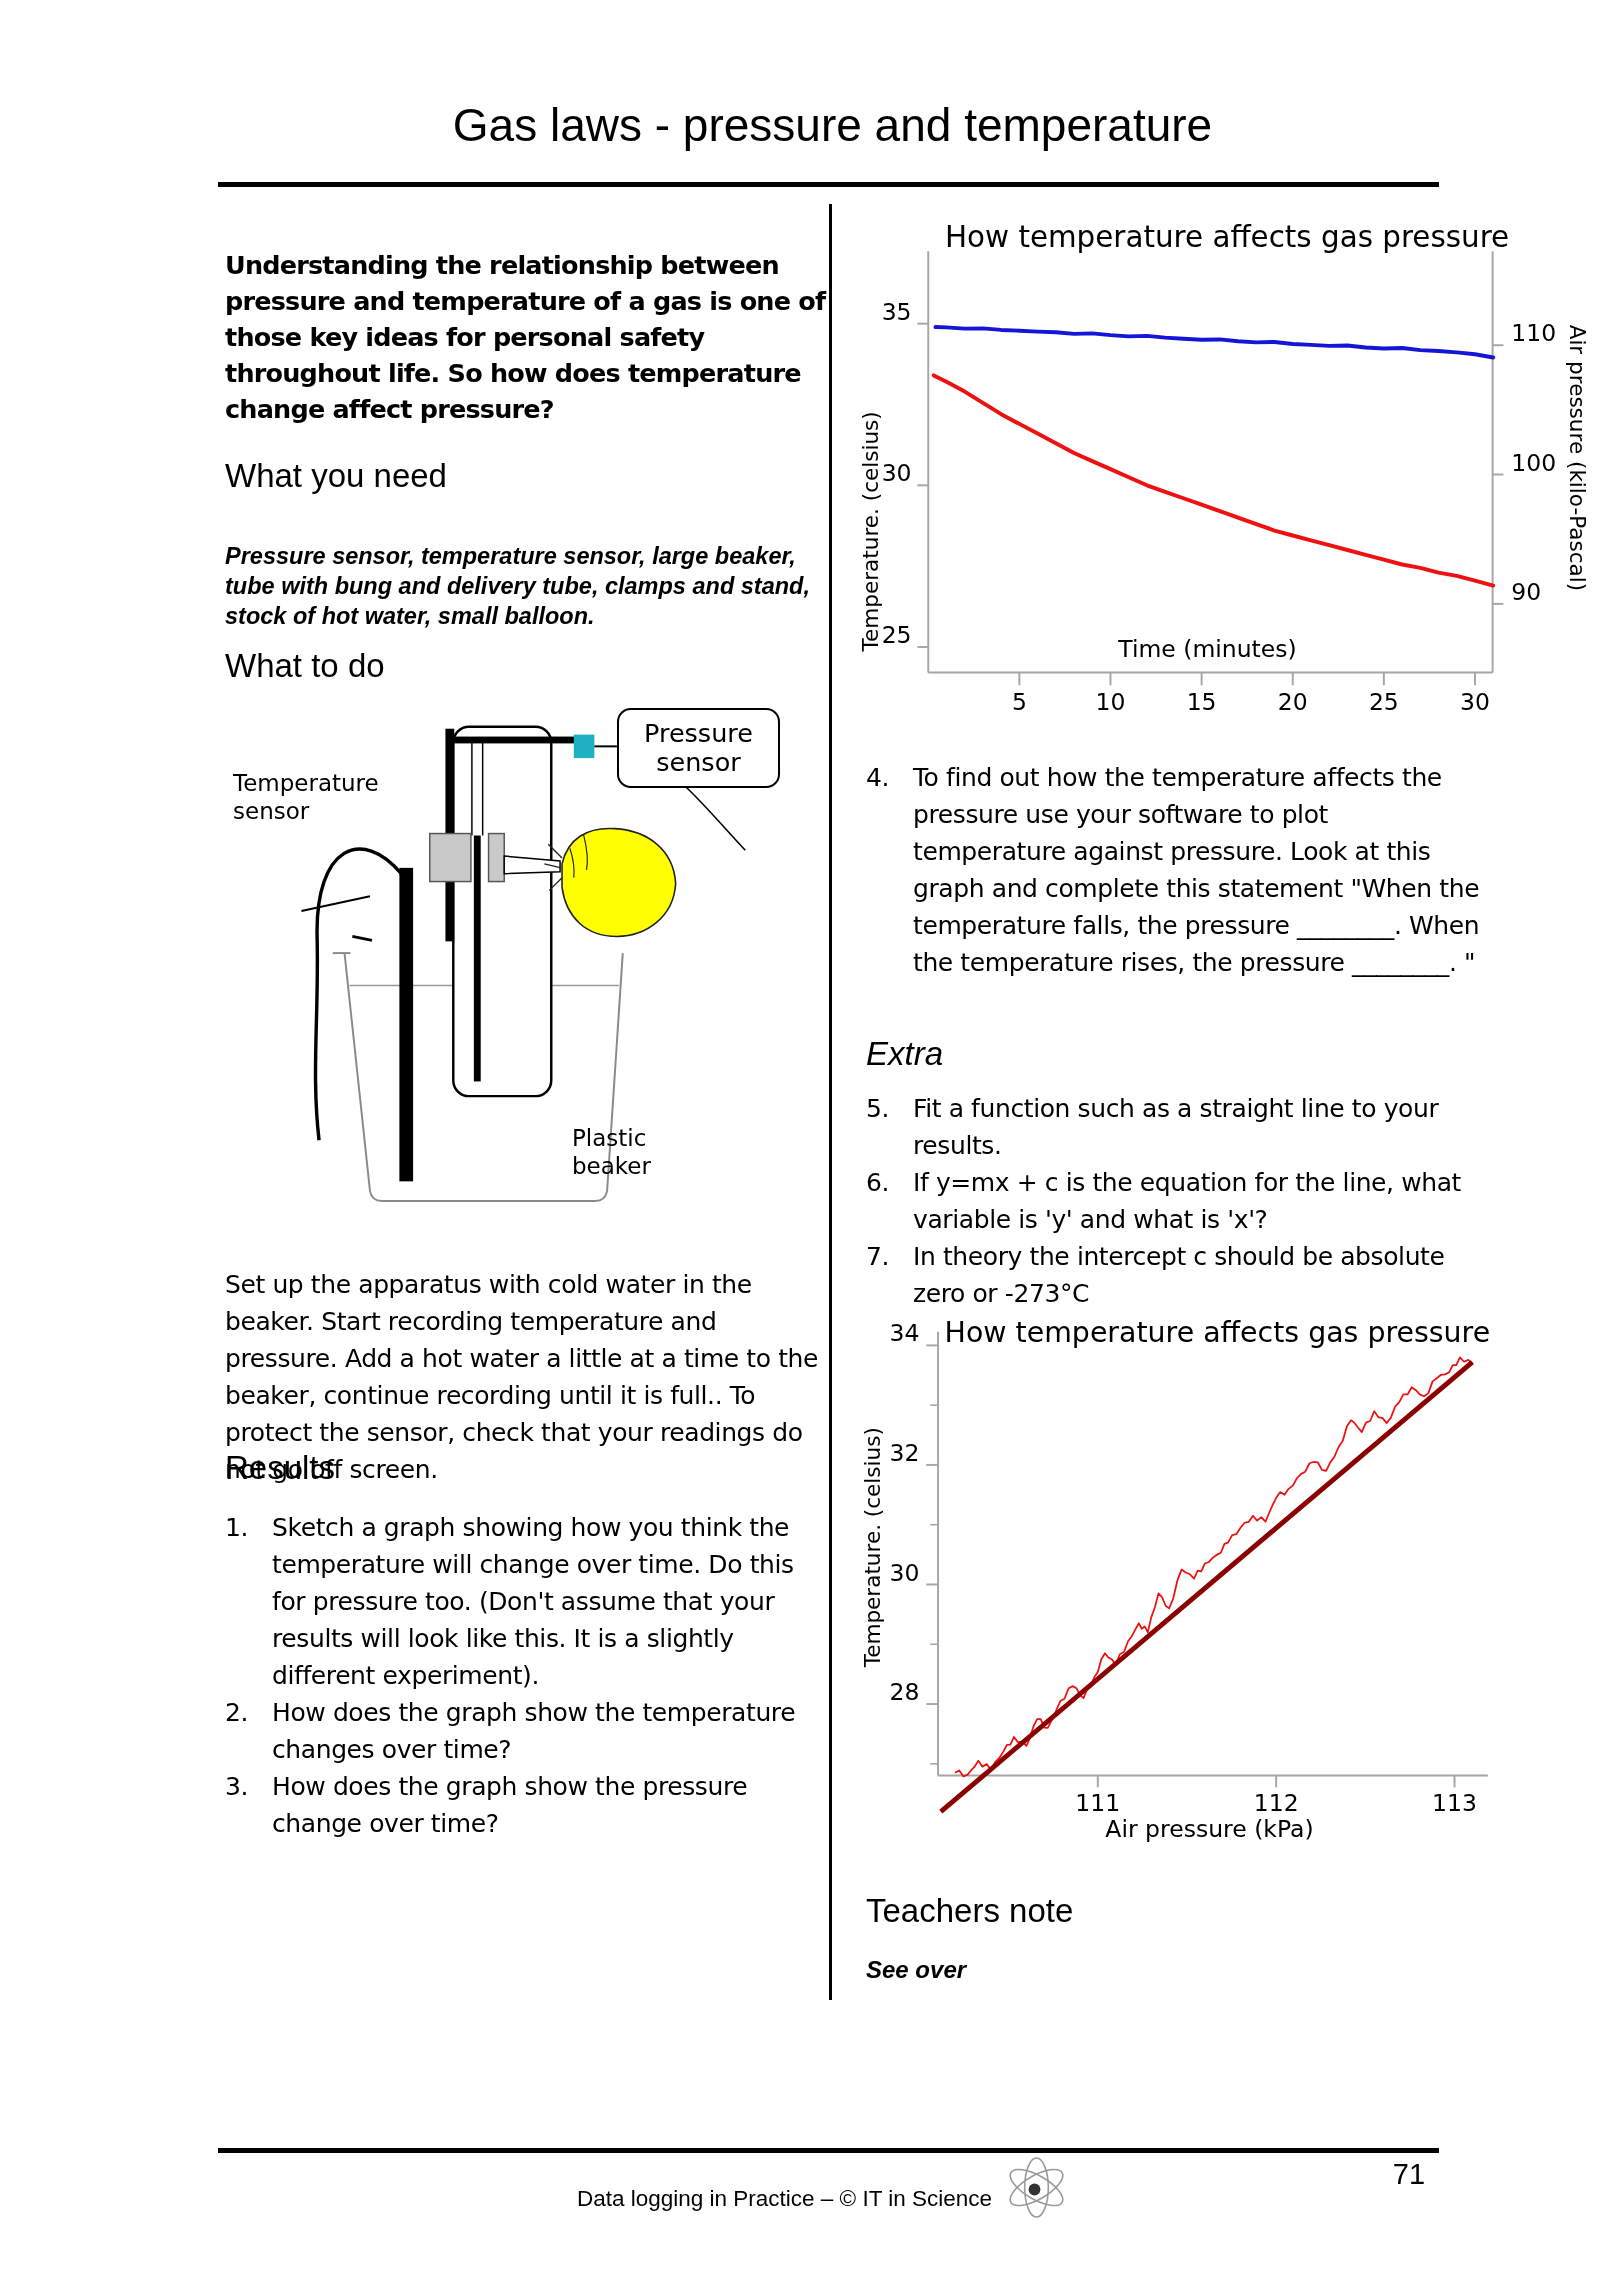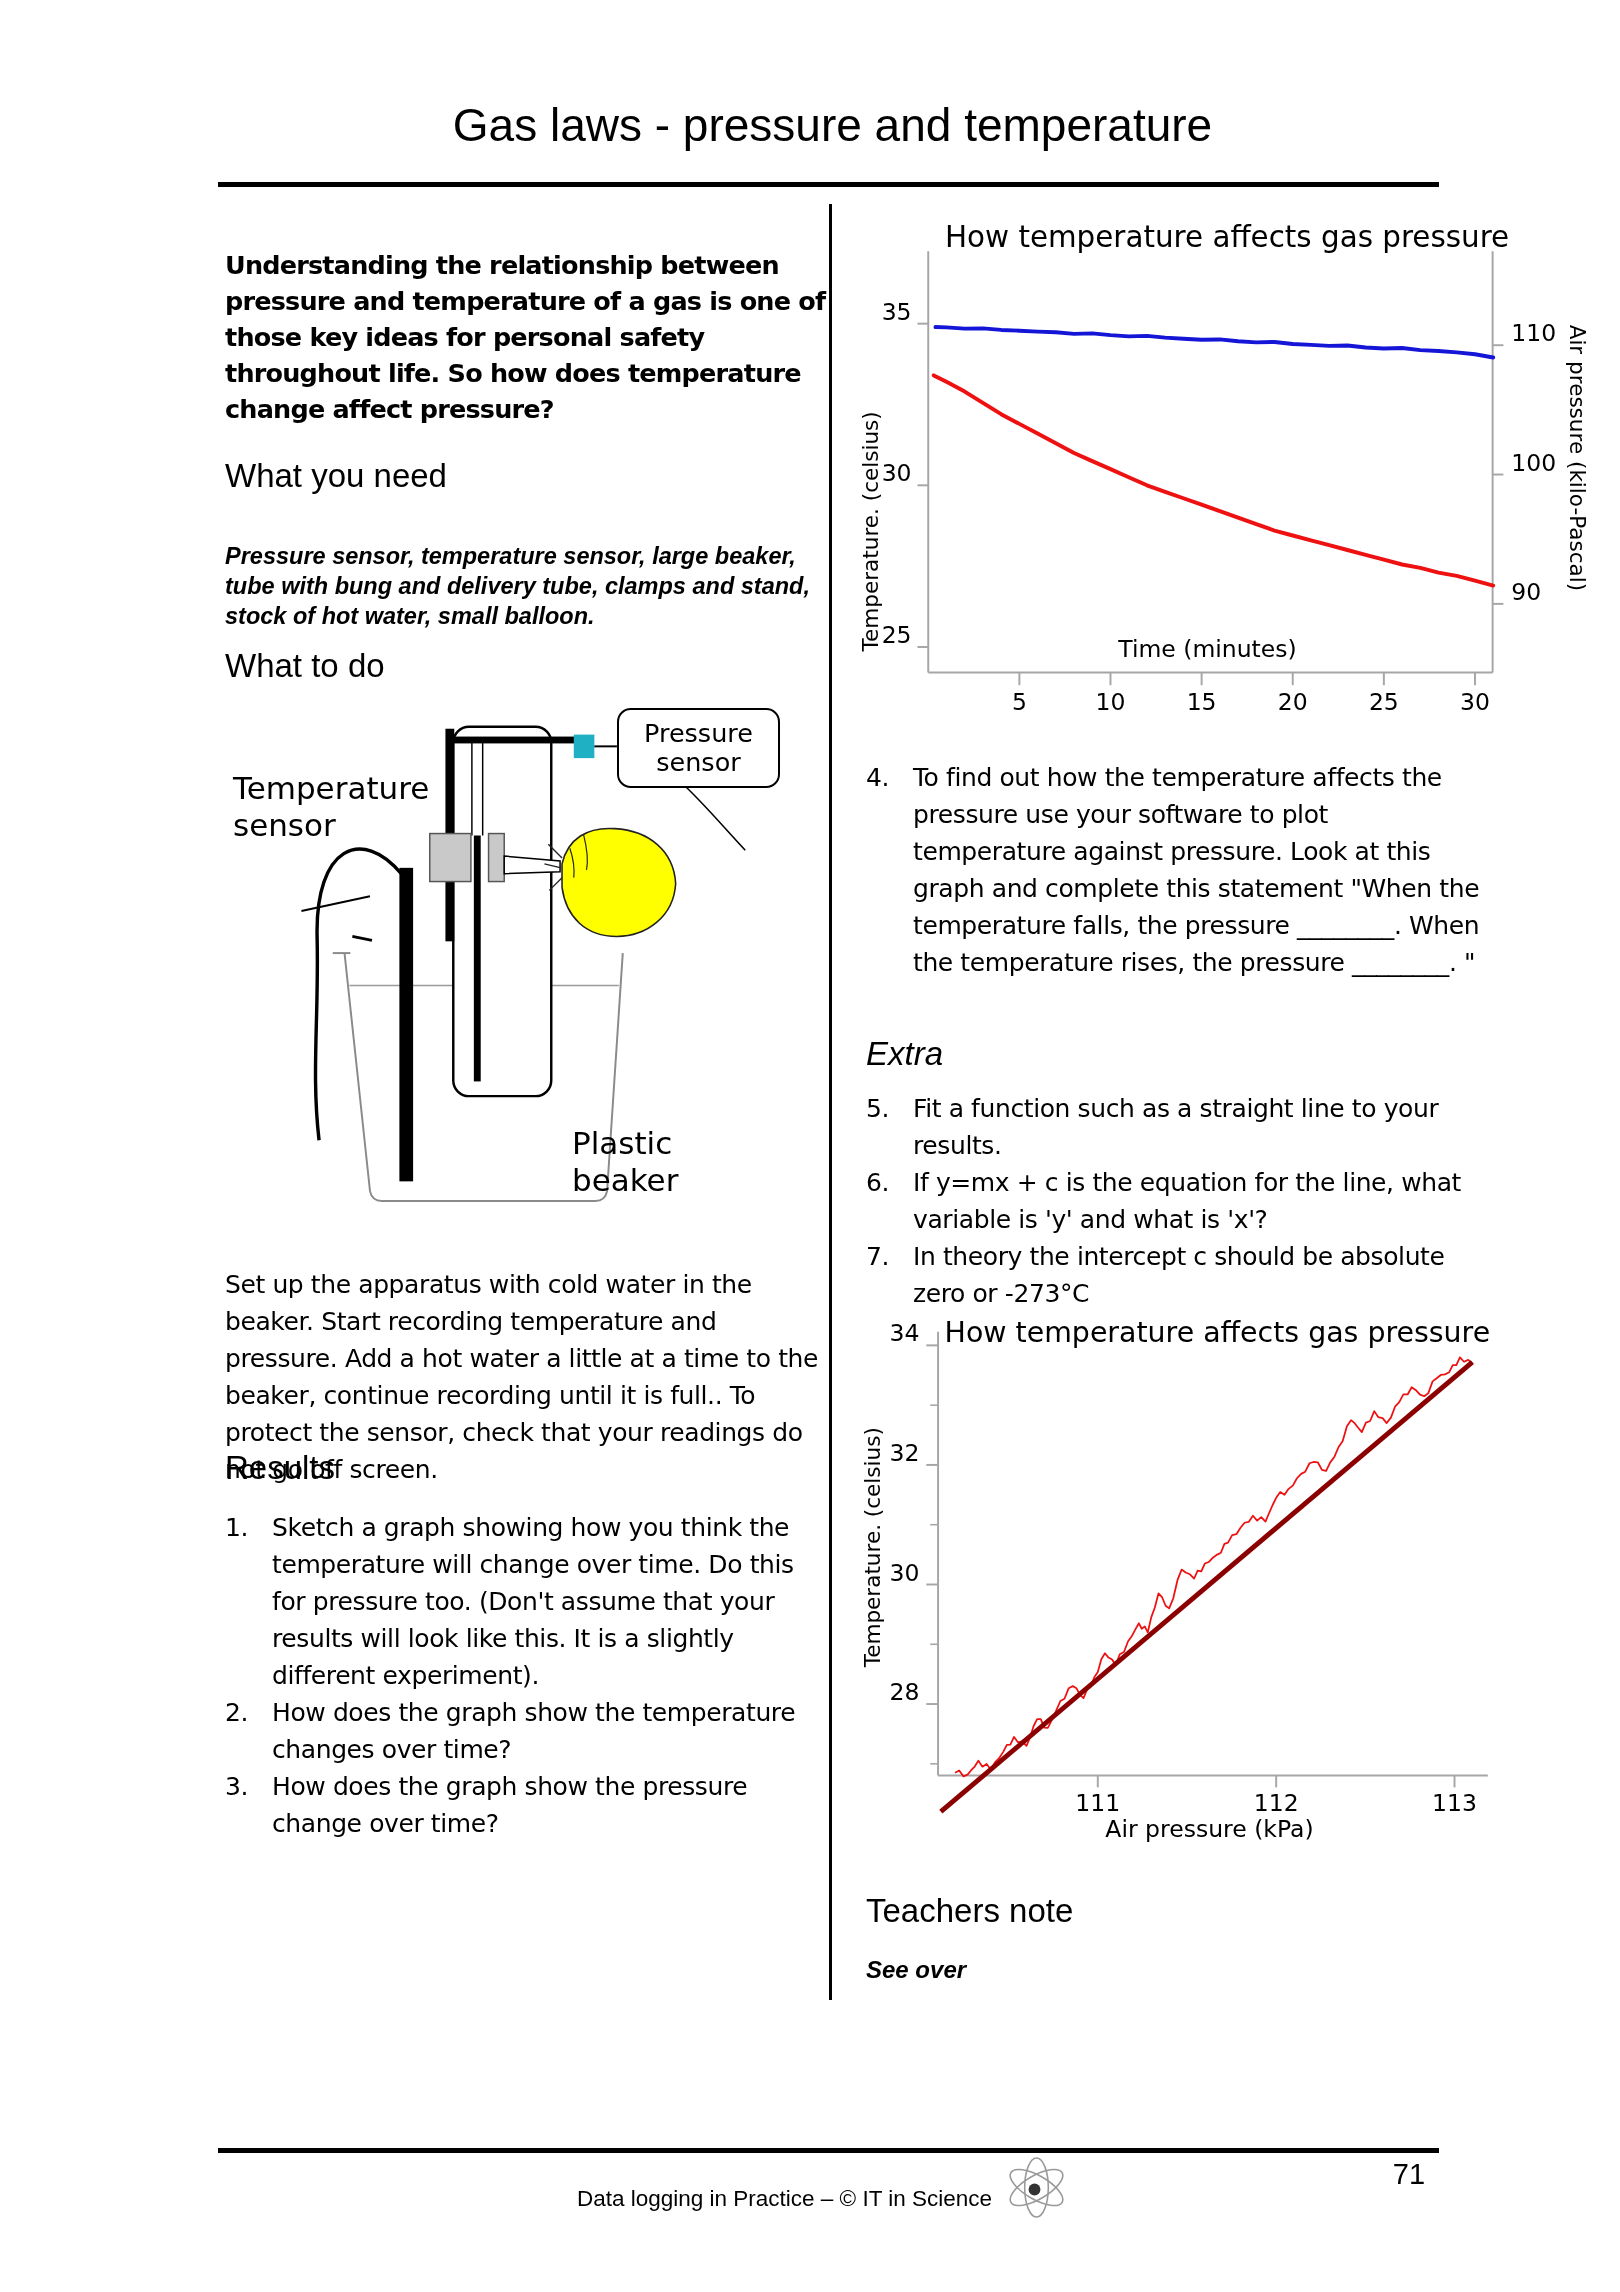--- a/index.html
+++ b/index.html
@@ -11,21 +11,21 @@
   .rule{background:#000;height:4.9px;}
   .vdivider{background:#000;width:2.9px;}
   .handtext{font-family:"DejaVu Sans",sans-serif;font-size:25px;line-height:37px;letter-spacing:-0.4px;}
   .introtext{font-family:"DejaVu Sans",sans-serif;font-weight:bold;font-size:25.5px;line-height:36px;letter-spacing:-0.8px;}
   .materials{font-family:"Liberation Sans",sans-serif;font-weight:bold;font-style:italic;font-size:23.5px;line-height:30px;margin-top:16px;}
   .seeover{font-family:"Liberation Sans",sans-serif;font-weight:bold;font-style:italic;font-size:24px;}
   .footer{font-family:"Liberation Sans",sans-serif;font-size:22.5px;text-align:center;}
   .pagenum{font-family:"Liberation Sans",sans-serif;font-size:29px;text-align:center;}
   .olist .orow{display:flex;}
   .olist .onum{flex:0 0 47px;}
-  .diaglabel{font-family:"DejaVu Sans",sans-serif;font-size:31px;line-height:1.2;}
+  .diaglabel{font-family:"DejaVu Sans",sans-serif;font-size:23px;line-height:1.2;}
   .plabelbox{border:2.9px solid #000;border-radius:13.7px;background:#fff;display:flex;align-items:center;
              justify-content:center;text-align:center;font-family:"DejaVu Sans",sans-serif;font-size:25.5px;line-height:1.15;}
   svg text{font-family:"DejaVu Sans",sans-serif;fill:#000;}
 </style>
 </head>
 <body>
 
 <div class="page">
 
   <div class="abs pagetitle" style="left:29px;top:98px;width:1607px;">Gas laws - pressure and temperature</div>

